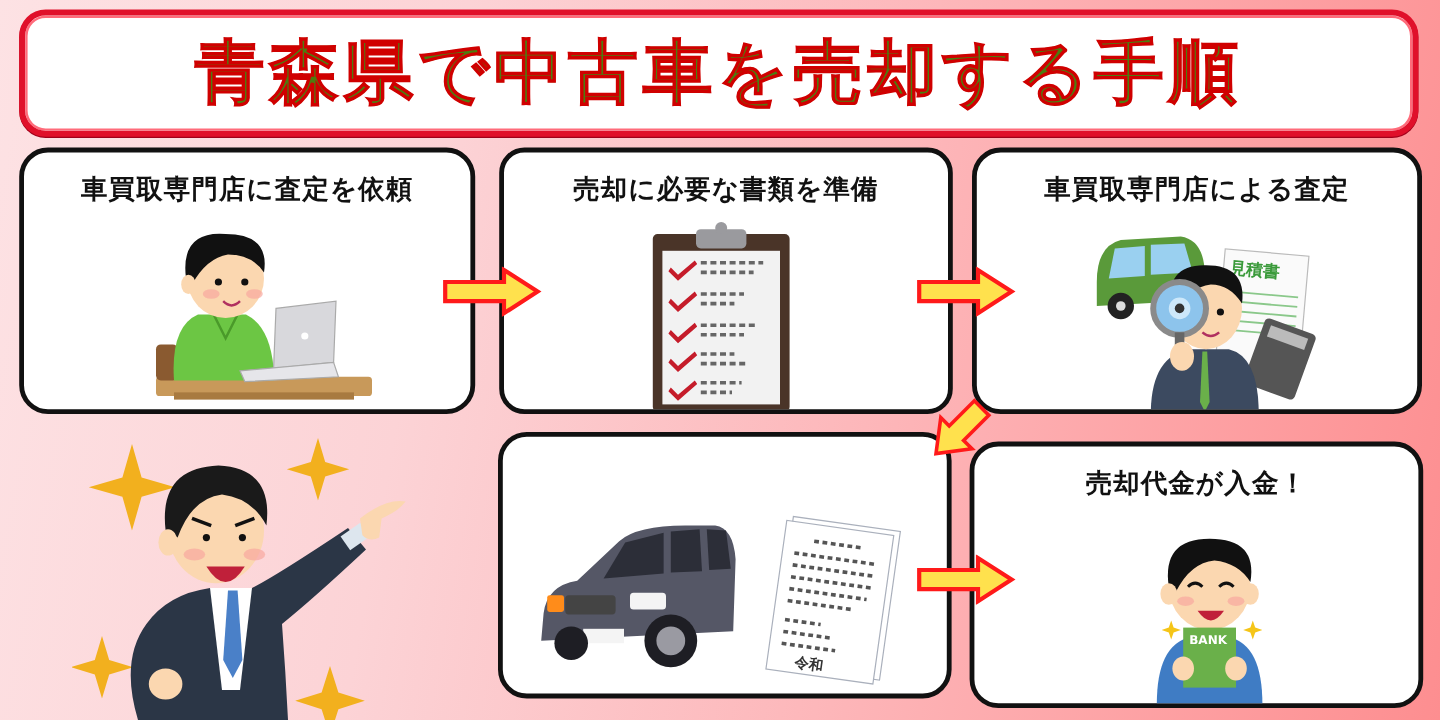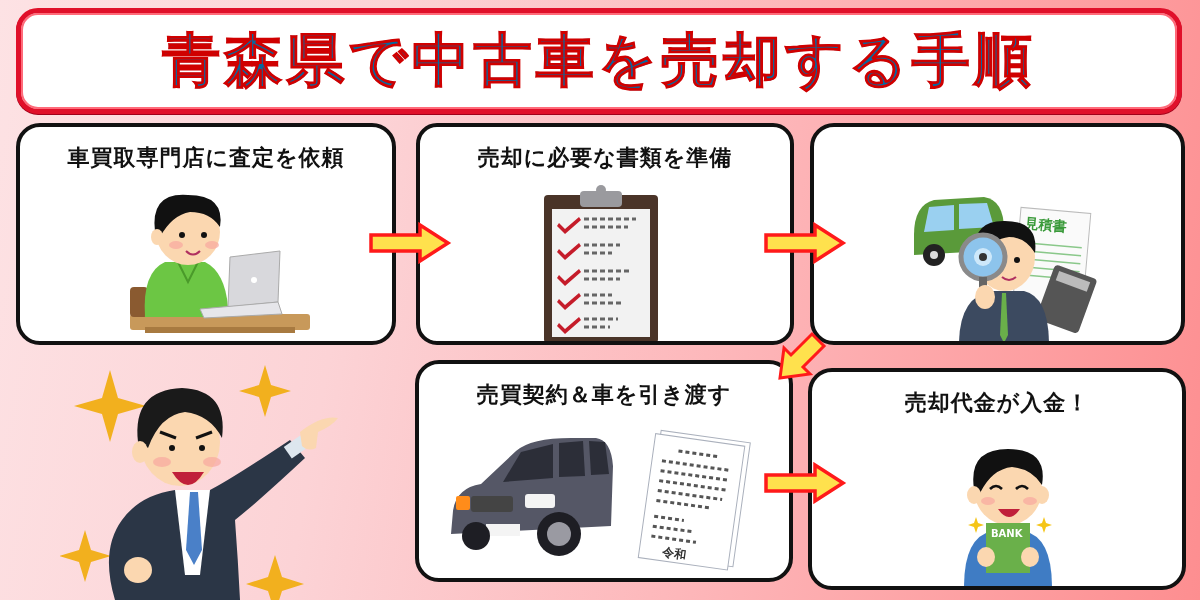--- a/index.html
+++ b/index.html
@@ -9,21 +9,21 @@
     background: linear-gradient(100deg, #fde2e4 0%, #fcd3d6 30%, #fdb7ba 60%, #fd8e90 100%);
     font-family: "DejaVu Sans", "Liberation Sans", sans-serif;
   }
   .title-box {
     position: absolute; left: 16px; top: 8px; width: 1166px; height: 106px;
     background: #fff; border: 5px solid #e0102a; border-radius: 22px;
     box-shadow: inset 0 0 0 2px #ff6b7a, 0 1px 0 #a0001a;
     display: flex; align-items: center; justify-content: center;
   }
   .title-text {
-    color: #0369a1; font-weight: bold; font-size: 58px; letter-spacing: 4px;
+    color: #4d7c0f; font-weight: bold; font-size: 58px; letter-spacing: 4px;
     -webkit-text-stroke: 1px #d00000;
   }
   .step {
     position: absolute; background: #fff; border: 4px solid #111;
     border-radius: 24px; overflow: hidden;
   }
   .step-title {
     position: absolute; left: 0; right: 0; top: 16px; text-align: center;
     font-weight: bold; font-size: 22px; color: #111; letter-spacing: 1px;
   }
@@ -82,20 +82,21 @@
         <line x1="42" y1="94" x2="78" y2="94"></line>
       <line x1="42" y1="110" x2="70" y2="110"></line>
         <line x1="42" y1="118" x2="80" y2="118"></line>
       <line x1="42" y1="134" x2="76" y2="134"></line>
         <line x1="42" y1="142" x2="68" y2="142"></line>
     </g>
   </svg>
 </div>
 
 <div class="step" style="left:810px;top:123px;width:375px;height:222px;">
+  <div class="step-title">車買取専門店による査定</div>
   <svg class="illus" style="left:95px;top:58px;" width="190" height="160" viewBox="0 0 190 160">
     <path d="M5 50 Q5 20 25 15 L75 12 Q95 15 95 45 L95 65 L5 70 Z" fill="#5a9a3a"></path>
     <path d="M20 22 L45 20 L45 45 L15 47 Z" fill="#9ad0f0"></path>
     <path d="M50 19 L78 18 L85 42 L50 44 Z" fill="#9ad0f0"></path>
     <circle cx="25" cy="70" r="11" fill="#222"></circle>
       <circle cx="25" cy="70" r="4" fill="#ddd"></circle>
     <circle cx="72" cy="68" r="11" fill="#222"></circle>
       <circle cx="72" cy="68" r="4" fill="#ddd"></circle>
     <rect x="108" y="25" width="70" height="95" fill="#fafafa" stroke="#bbb" transform="rotate(5 140 70)"></rect>
     <text x="113" y="45" font-size="14" font-weight="bold" fill="#3a9a3a" transform="rotate(5 140 70)">見積書</text>
@@ -116,21 +117,20 @@
     <path d="M93 92 Q100 98 107 92" fill="none" stroke="#b03060" stroke-width="2"></path>
     <circle cx="74" cy="72" r="22" fill="#8dc4ec" stroke="#8a8a8a" stroke-width="5"></circle>
     <circle cx="74" cy="72" r="9" fill="#cde8fa"></circle>
       <circle cx="74" cy="72" r="4" fill="#333"></circle>
     <rect x="70" y="92" width="8" height="26" fill="#666"></rect>
     <ellipse cx="76" cy="112" rx="10" ry="12" fill="#fbd7b0"></ellipse>
   </svg>
 </div>
 
 <div class="step" style="left:415px;top:360px;width:378px;height:222px;">
-  <div class="step-title">売買契約＆車を引き渡す</div>
   <svg class="illus" style="left:22px;top:62px;" width="320" height="150" viewBox="0 0 320 150">
     <path d="M12 85 Q15 62 40 58 L75 25 Q90 12 130 12 L155 12 Q170 14 172 40 L170 100 L10 108 Z" fill="#555766"></path>
     <path d="M80 26 L112 18 L112 52 L62 56 Z" fill="#2c2e38"></path>
     <path d="M118 17 L142 15 L144 50 L118 51 Z" fill="#2c2e38"></path>
     <path d="M148 15 L164 16 L168 48 L150 49 Z" fill="#2c2e38"></path>
     <rect x="30" y="70" width="42" height="16" rx="3" fill="#444"></rect>
     <rect x="15" y="70" width="14" height="14" rx="2" fill="#ff8c1a"></rect>
     <rect x="84" y="68" width="30" height="14" rx="3" fill="#f4f4f4"></rect>
     <rect x="45" y="98" width="34" height="12" fill="#f4f4f4"></rect>
     <circle cx="118" cy="108" r="22" fill="#1e1e24"></circle>

